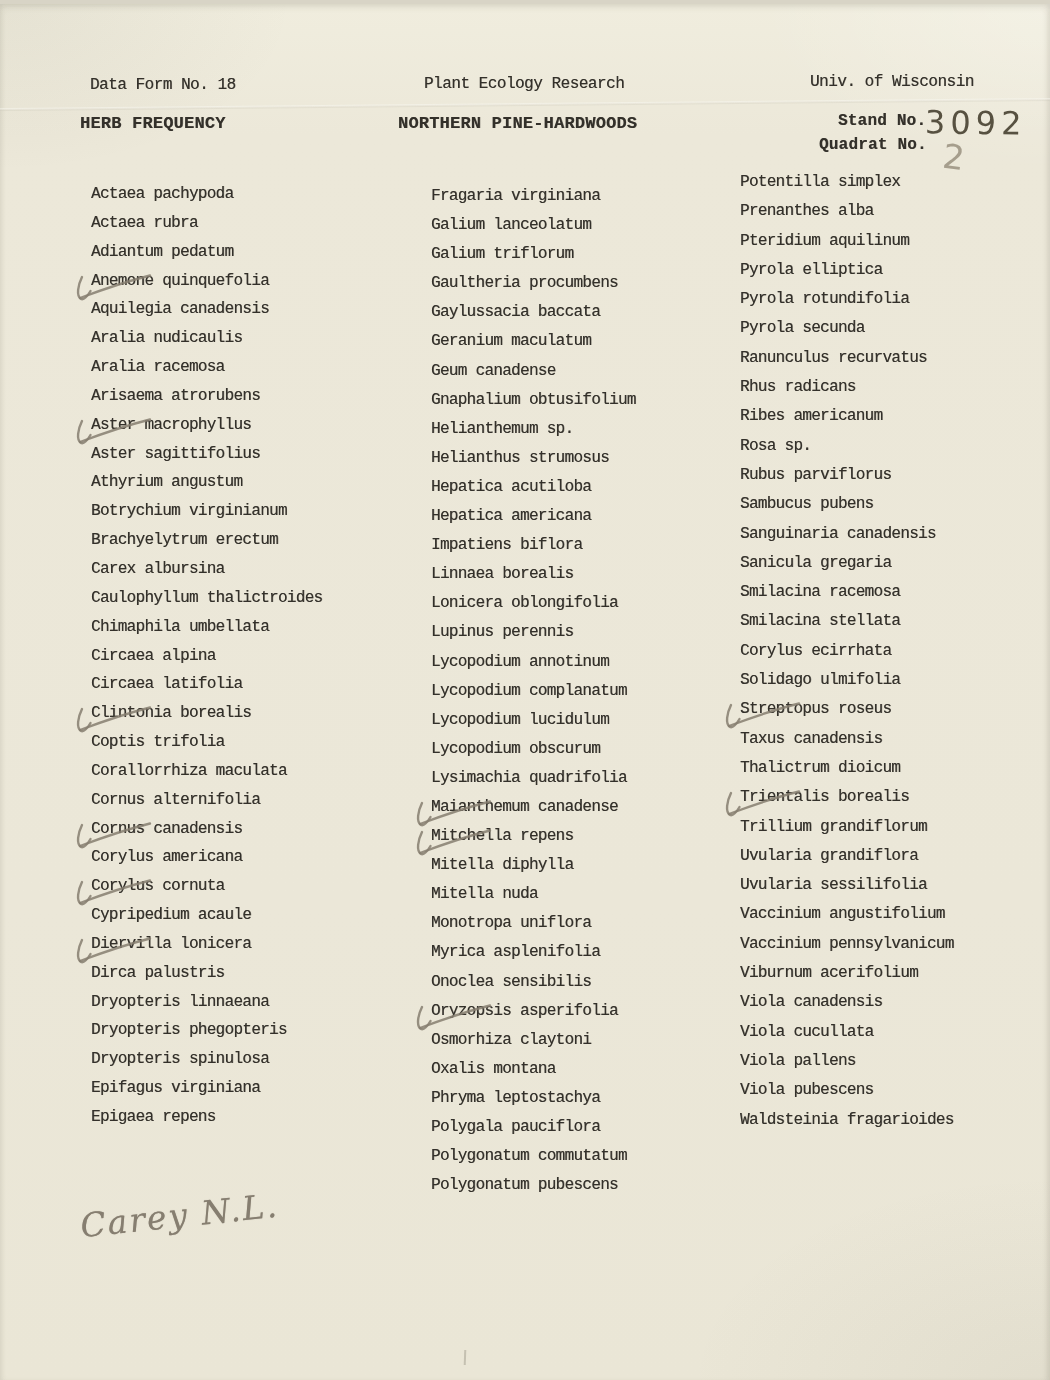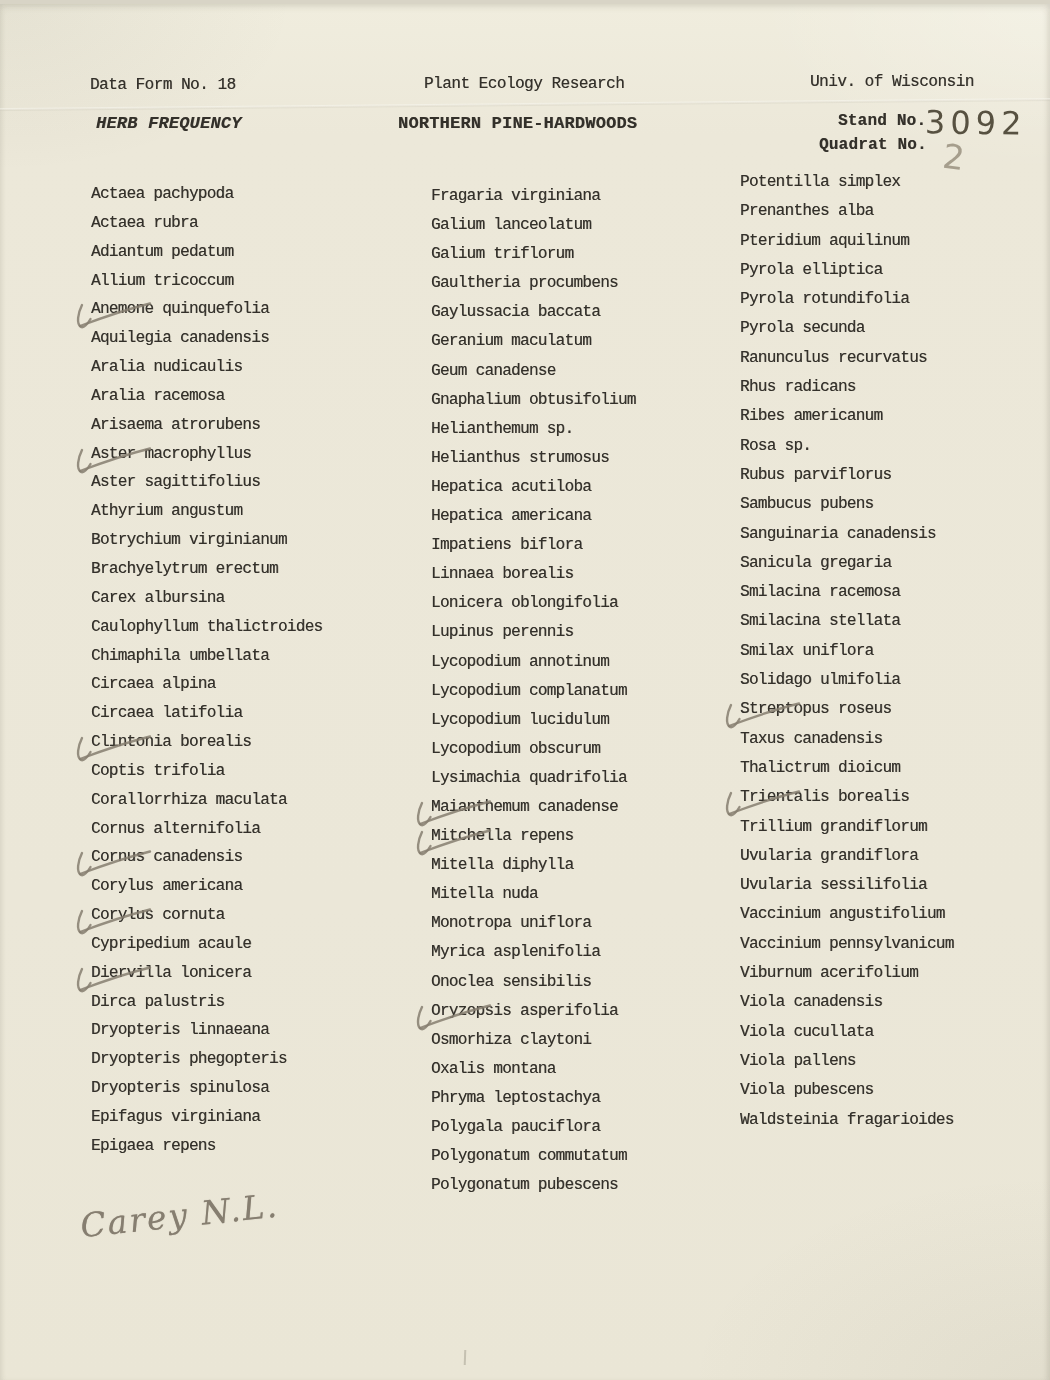--- a/index.html
+++ b/index.html
@@ -31,21 +31,21 @@
     filter:blur(.4px);
   }
   .typed{position:absolute;white-space:nowrap;letter-spacing:-0.5px;font-size:16px;
     text-shadow:.4px 0 0 rgba(51,48,42,.55);}
   .b{font-weight:bold;letter-spacing:.2px;font-size:17px;}
   .b2{font-weight:bold;letter-spacing:.2px;font-size:16px;}
 
   .form-no{left:90px;top:72px;}
   .project{left:424px;top:71px;}
   .inst{left:810px;top:69px;}
-  .sec-title{left:96px;top:110px;font-style:italic;}
+  .sec-title{left:80px;top:110px;}
   .comm-title{left:398px;top:110px;}
   .stand-label{left:838px;top:108px;}
   .quadrat-label{left:819px;top:132px;}
 
   .hand{position:absolute;font-family:"DejaVu Sans",sans-serif;white-space:nowrap;}
   .stand-val{left:925px;top:100px;font-size:32px;letter-spacing:5px;color:var(--pencil-dark);transform:rotate(.8deg);}
   .quadrat-val{left:943px;top:133px;font-size:34px;color:var(--pencil-light);transform:rotate(7deg);}
   .signature{left:80px;top:1192px;font-family:"DejaVu Serif",serif;font-style:italic;
     font-size:33px;letter-spacing:2px;color:var(--pencil);transform:rotate(-6deg);
     text-shadow:0 0 .7px rgba(134,126,112,.6);}
@@ -81,21 +81,20 @@
 
   <span class="typed b2 stand-label">Stand No.</span>
   <span class="hand stand-val">3092</span>
   <span class="typed b2 quadrat-label">Quadrat No.</span>
   <span class="hand quadrat-val">2</span>
 
   <div class="species-col col-0">
       <div class="species-row"><span class="species-name">Actaea pachypoda</span></div>
       <div class="species-row"><span class="species-name">Actaea rubra</span></div>
       <div class="species-row"><span class="species-name">Adiantum pedatum</span></div>
-      <div class="species-row"><span class="species-name">Allium tricoccum</span></div>
       <div class="species-row"><svg class="check" viewBox="0 0 84 38">
           <path d="M8 8 C4 16 2 27 7 30 C10 31.5 13.5 27 16.5 22"></path>
           <path d="M6 29 C26 21.5 50 13 76 6.5"></path>
         </svg><span class="species-name">Anemone quinquefolia</span></div>
       <div class="species-row"><span class="species-name">Aquilegia canadensis</span></div>
       <div class="species-row"><span class="species-name">Aralia nudicaulis</span></div>
       <div class="species-row"><span class="species-name">Aralia racemosa</span></div>
       <div class="species-row"><span class="species-name">Arisaema atrorubens</span></div>
       <div class="species-row"><svg class="check" viewBox="0 0 84 38">
           <path d="M8 8 C4 16 2 27 7 30 C10 31.5 13.5 27 16.5 22"></path>
@@ -194,21 +193,21 @@
       <div class="species-row"><span class="species-name">Ranunculus recurvatus</span></div>
       <div class="species-row"><span class="species-name">Rhus radicans</span></div>
       <div class="species-row"><span class="species-name">Ribes americanum</span></div>
       <div class="species-row"><span class="species-name">Rosa sp.</span></div>
       <div class="species-row"><span class="species-name">Rubus parviflorus</span></div>
       <div class="species-row"><span class="species-name">Sambucus pubens</span></div>
       <div class="species-row"><span class="species-name">Sanguinaria canadensis</span></div>
       <div class="species-row"><span class="species-name">Sanicula gregaria</span></div>
       <div class="species-row"><span class="species-name">Smilacina racemosa</span></div>
       <div class="species-row"><span class="species-name">Smilacina stellata</span></div>
-      <div class="species-row"><span class="species-name">Smilax uniflora</span></div>
+      <div class="species-row"><span class="species-name">Corylus ecirrhata</span></div>
       <div class="species-row"><span class="species-name">Solidago ulmifolia</span></div>
       <div class="species-row"><svg class="check" viewBox="0 0 84 38">
           <path d="M8 8 C4 16 2 27 7 30 C10 31.5 13.5 27 16.5 22"></path>
           <path d="M6 29 C26 21.5 50 13 76 6.5"></path>
         </svg><span class="species-name">Streptopus roseus</span></div>
       <div class="species-row"><span class="species-name">Taxus canadensis</span></div>
       <div class="species-row"><span class="species-name">Thalictrum dioicum</span></div>
       <div class="species-row"><svg class="check" viewBox="0 0 84 38">
           <path d="M8 8 C4 16 2 27 7 30 C10 31.5 13.5 27 16.5 22"></path>
           <path d="M6 29 C26 21.5 50 13 76 6.5"></path>

